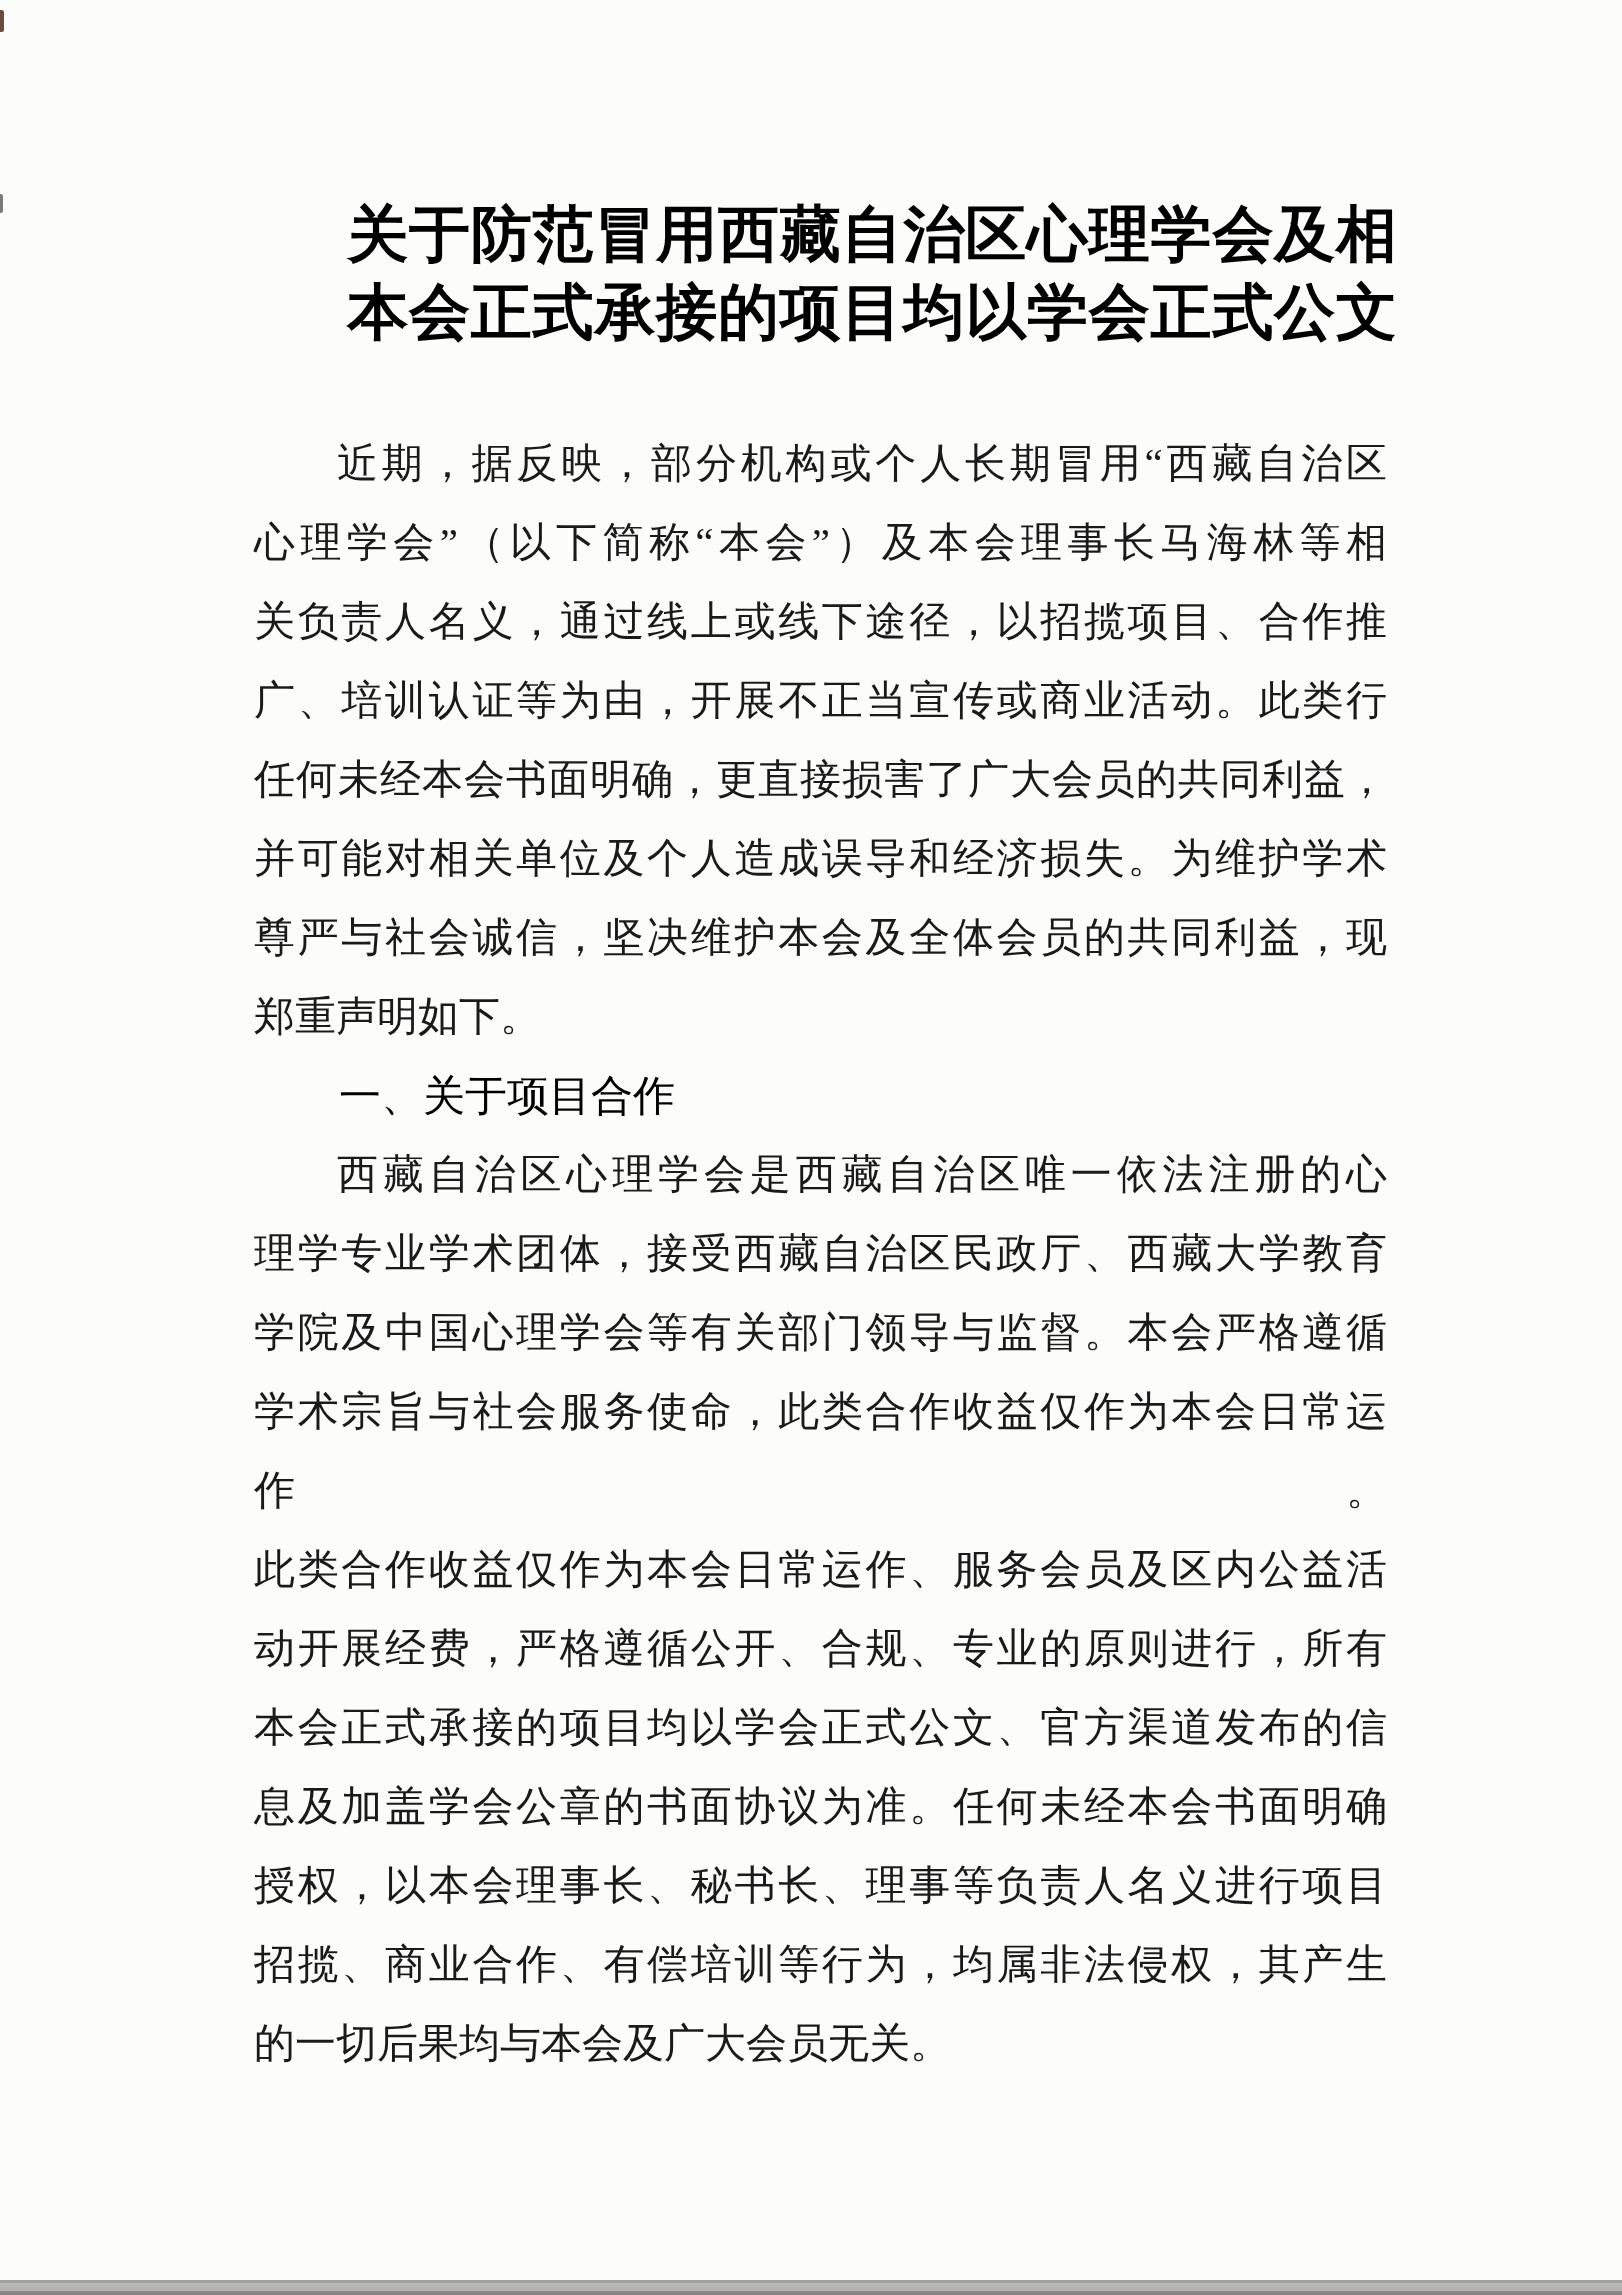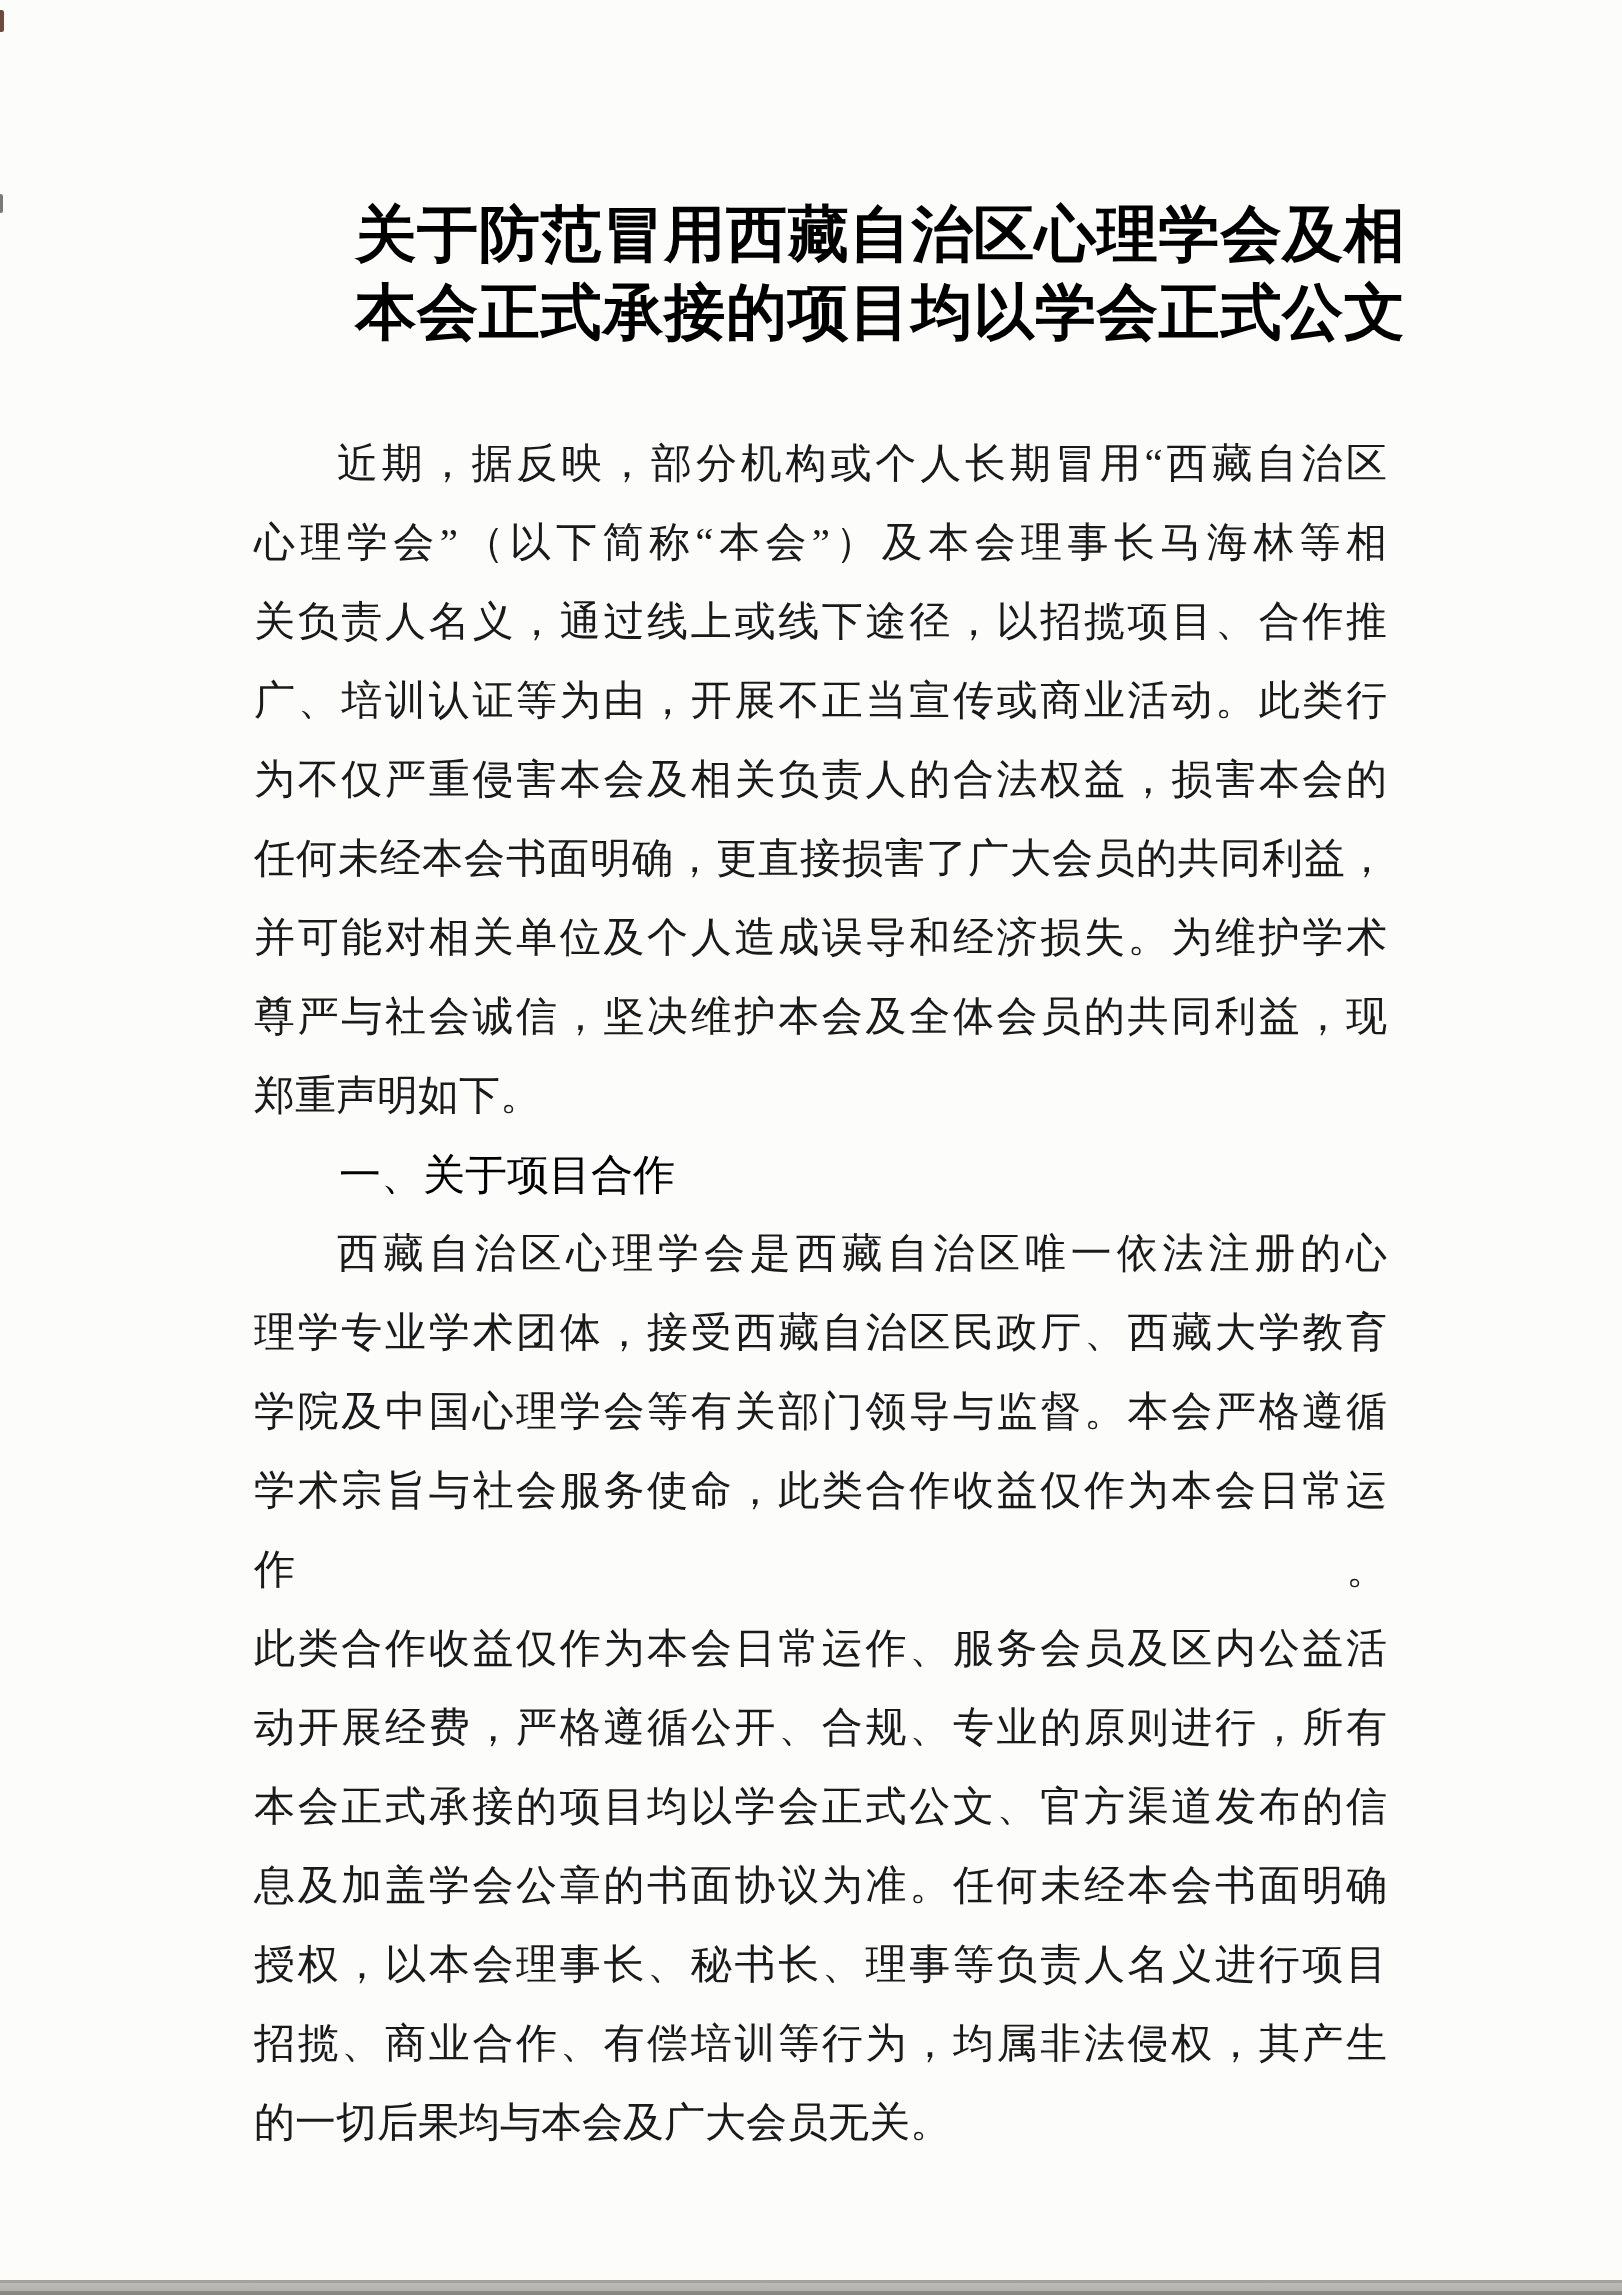--- a/index.html
+++ b/index.html
@@ -6,21 +6,21 @@
   .page {
     position: relative;
     width: 1623px;
     height: 2295px;
     background: #fcfcfb;
     overflow: hidden;
     font-family: "Liberation Serif", "DejaVu Serif", serif;
   }
   .title-block {
     position: absolute;
-    left: 262px;
+    left: 254px;
     top: 196px;
     width: 1237px;
     text-align: center;
     font-weight: bold;
     font-size: 61px;
     line-height: 78px;
     color: #000000;
     letter-spacing: 0.8px;
   }
   .body-block {
@@ -72,21 +72,20 @@
   <div class="title-block">
     <div class="title-line">关于防范冒用西藏自治区心理学会及相</div>
     <div class="title-line">本会正式承接的项目均以学会正式公文</div>
   </div>
 
   <div class="body-block">
     <div class="line first">近期，据反映，部分机构或个人长期冒用“西藏自治区</div>
     <div class="line">心理学会”（以下简称“本会”）及本会理事长马海林等相</div>
     <div class="line">关负责人名义，通过线上或线下途径，以招揽项目、合作推</div>
     <div class="line">广、培训认证等为由，开展不正当宣传或商业活动。此类行</div>
-    <div class="line">为不仅严重侵害本会及相关负责人的合法权益，损害本会的</div>
     <div class="line">任何未经本会书面明确，更直接损害了广大会员的共同利益，</div>
     <div class="line">并可能对相关单位及个人造成误导和经济损失。为维护学术</div>
     <div class="line">尊严与社会诚信，坚决维护本会及全体会员的共同利益，现</div>
     <div class="line end">郑重声明如下。</div>
 
     <div class="heading">一、关于项目合作</div>
 
     <div class="line first">西藏自治区心理学会是西藏自治区唯一依法注册的心</div>
     <div class="line">理学专业学术团体，接受西藏自治区民政厅、西藏大学教育</div>
     <div class="line">学院及中国心理学会等有关部门领导与监督。本会严格遵循</div>

